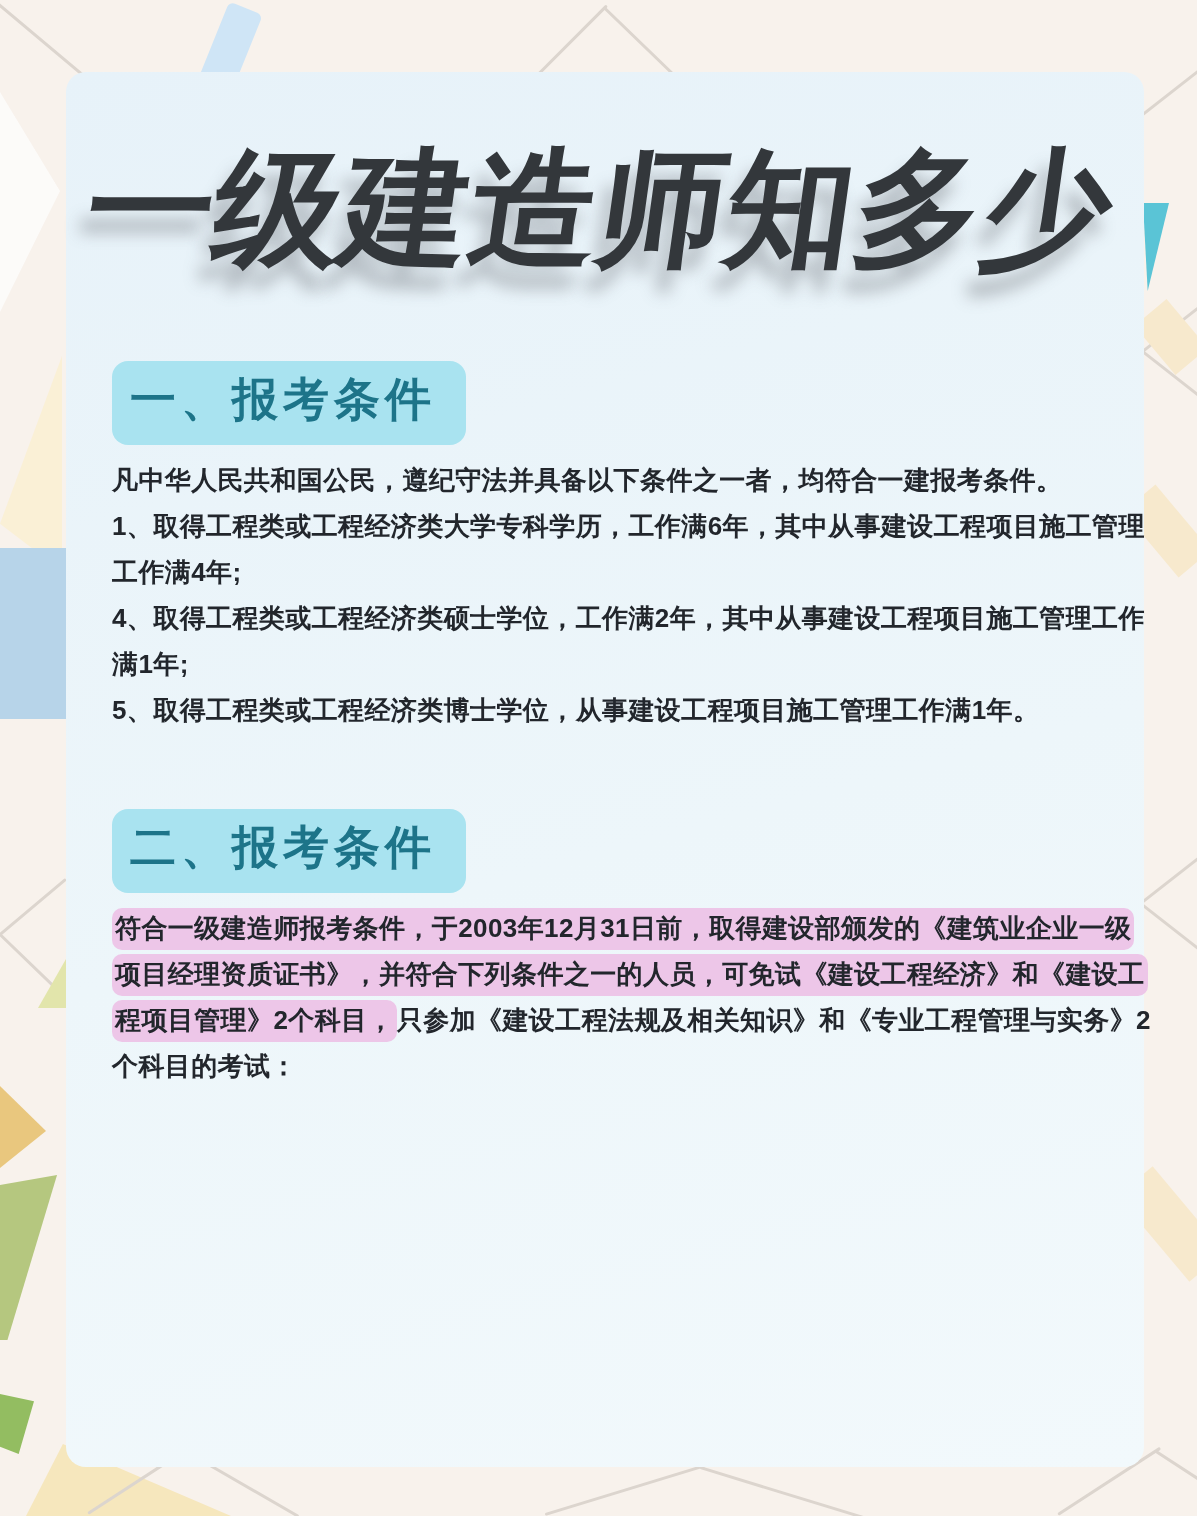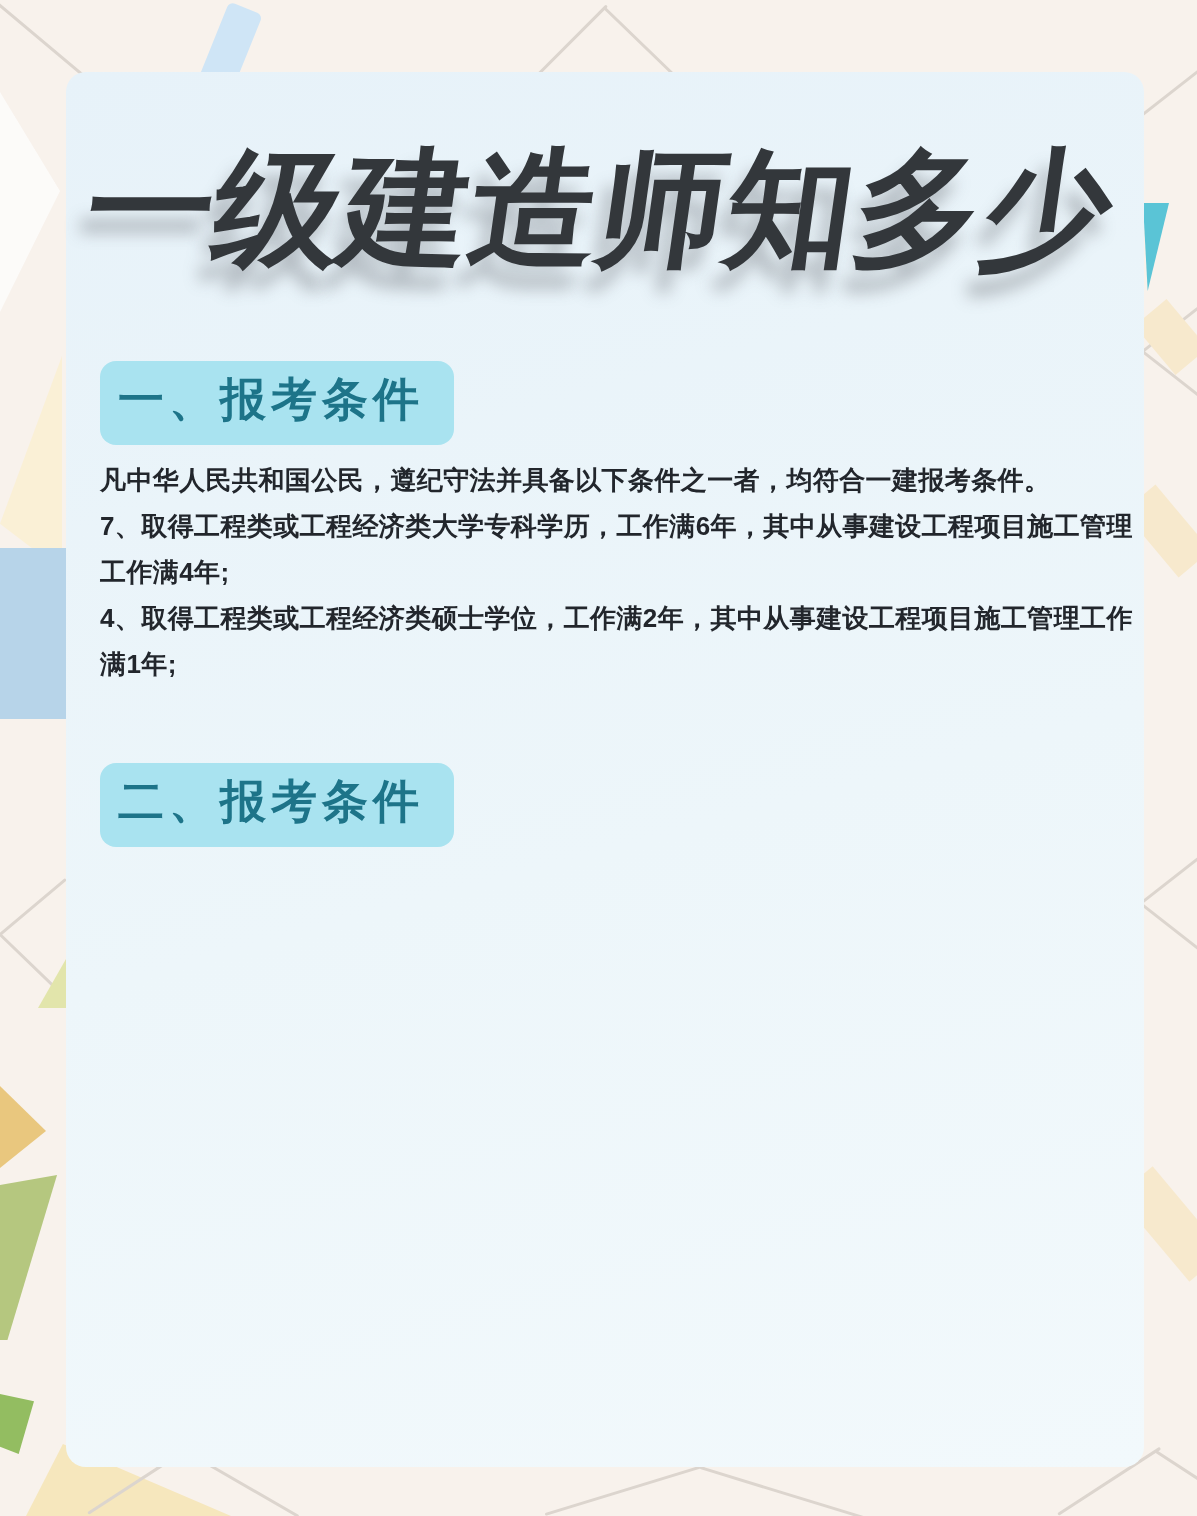--- a/index.html
+++ b/index.html
@@ -54,21 +54,21 @@
     margin:52px 12px 0 0;
     text-align:center;
     font-size:128px;
     font-weight:900;
     letter-spacing:0px;
     color:#33373b;
     transform:skewX(-8deg);
     white-space:nowrap;
     text-shadow:-8px 22px 16px rgba(110,116,122,.45);
   }
-  .section{margin:0;}
+  .section{margin:12px;}
   .section-1{margin-top:64px;}
   .section-2{margin-top:76px;}
   .heading-badge{
     display:inline-block;
     margin-left:34px;
     background:#a9e3f0;
     color:#1d7489;
     font-size:46px;
     font-weight:800;
     letter-spacing:5px;
@@ -129,25 +129,27 @@
   <div class="decor d-ry3"></div>
 
   <div class="card">
 
     <h1 class="title">一级建造师知多少</h1>
 
     <div class="section section-1">
       <div class="heading-badge">一、报考条件</div>
       <div class="body-text">
         <p>凡中华人民共和国公民，遵纪守法并具备以下条件之一者，均符合一建报考条件。</p>
-        <p>7、取得工程类或工程经济类大学专科学历，工作满6年，其中从事建设工程项目施工管理工作满4年;</p>
+        <p>1、取得工程类或工程经济类大学专科学历，工作满6年，其中从事建设工程项目施工管理工作满4年;</p>
         <p>4、取得工程类或工程经济类硕士学位，工作满2年，其中从事建设工程项目施工管理工作满1年;</p>
+        <p>5、取得工程类或工程经济类博士学位，从事建设工程项目施工管理工作满1年。</p>
       </div>
     </div>
 
     <div class="section section-2">
       <div class="heading-badge">二、报考条件</div>
       <div class="body-text">
+        <p><span class="hl-pink">符合一级建造师报考条件，于2003年12月31日前，取得建设部颁发的《建筑业企业一级项目经理资质证书》，并符合下列条件之一的人员，可免试《建设工程经济》和《建设工程项目管理》2个科目，</span><span>只参加《建设工程法规及相关知识》和《专业工程管理与实务》2个科目的考试：</span></p>
       </div>
     </div>
 
   </div>
 </div>
 
 </body></html>

